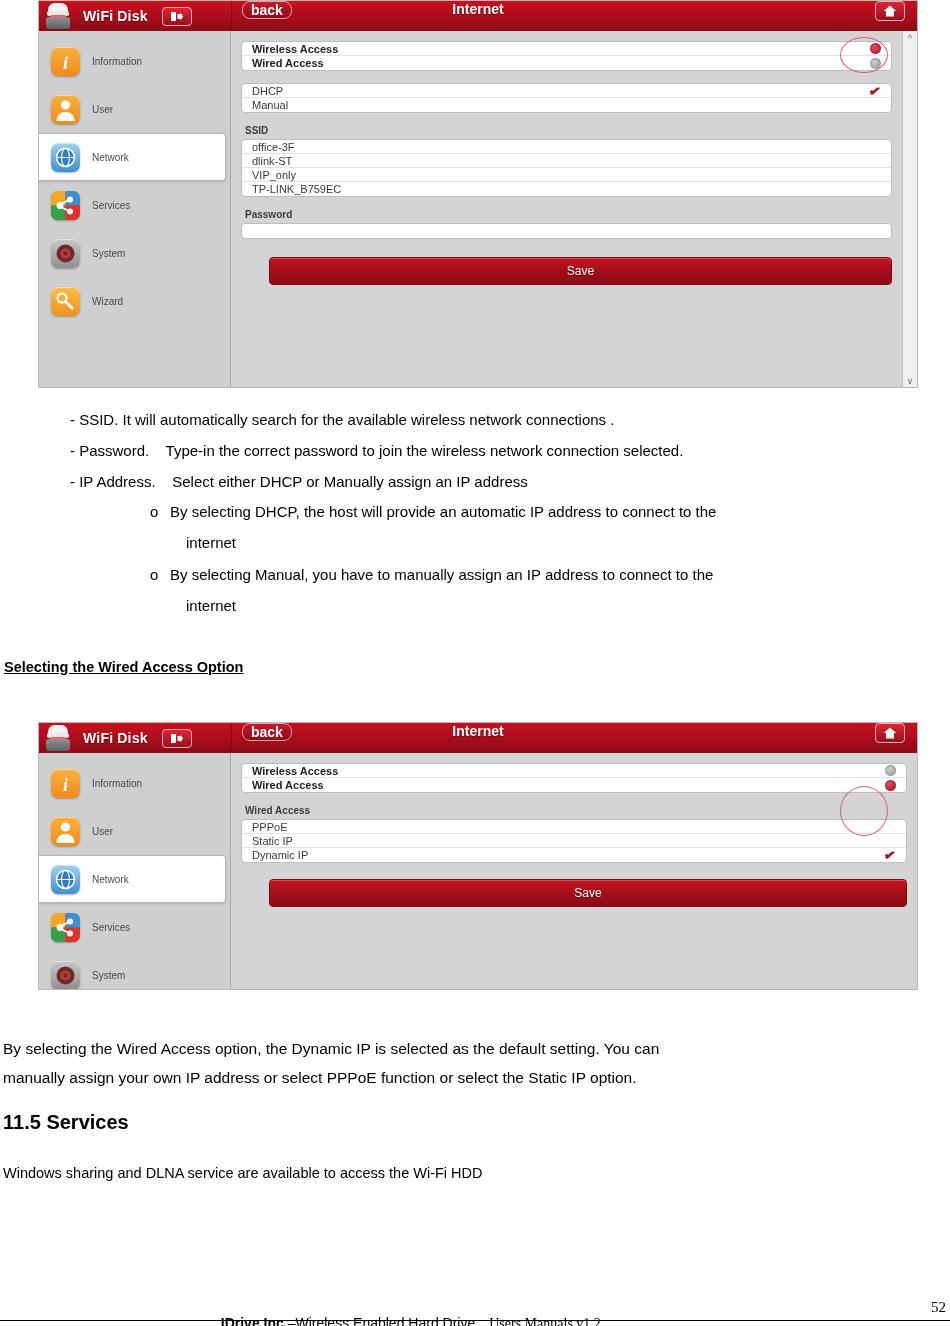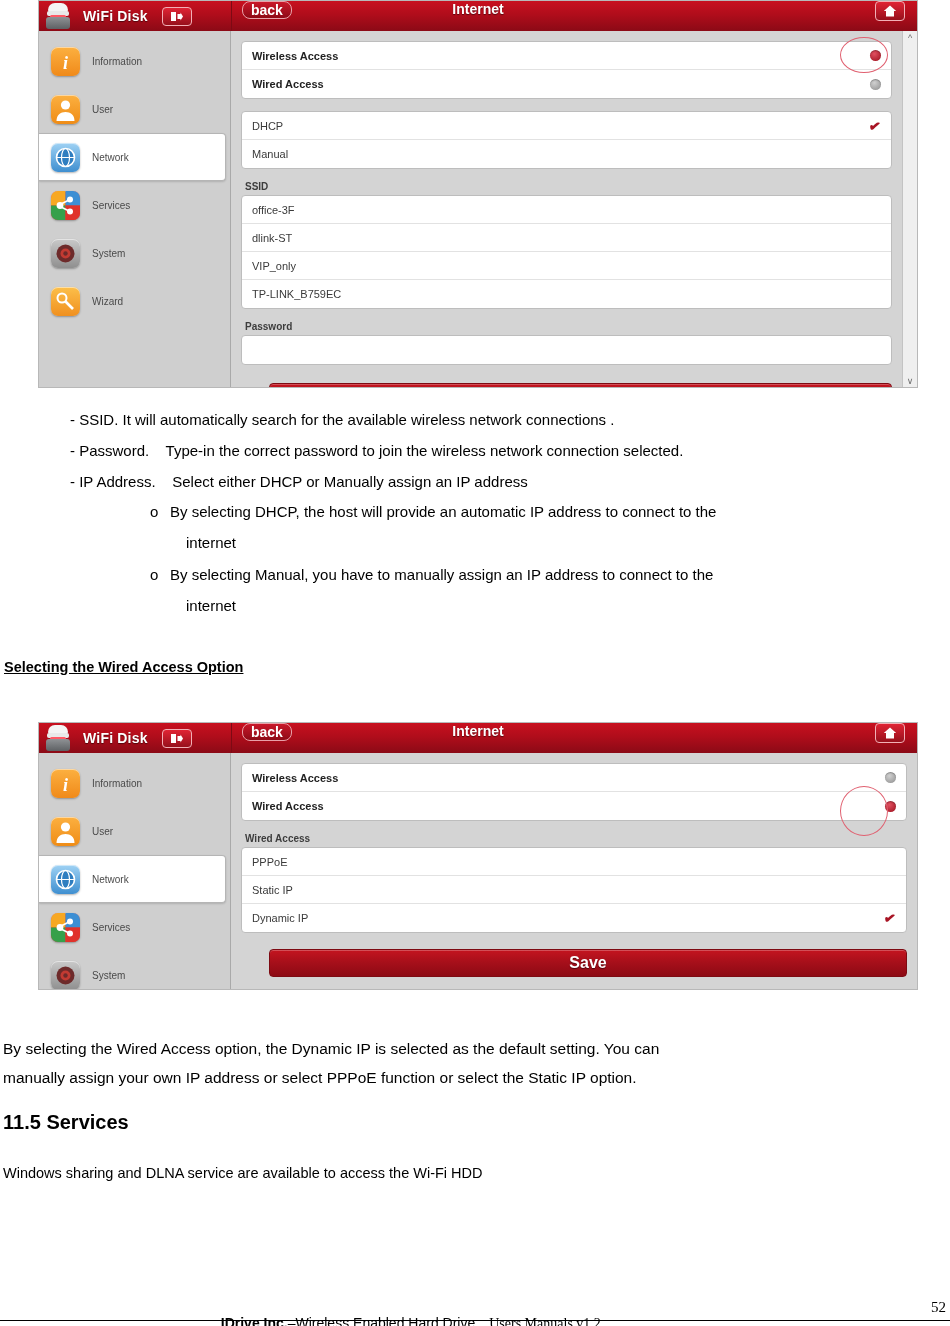--- a/index.html
+++ b/index.html
@@ -183,21 +183,21 @@
     position: relative;
   }
   .group {
     background: #fff;
     border: 1px solid #bdbdbd;
     border-radius: 4px;
     overflow: hidden;
     margin-bottom: 12px;
   }
   .row {
-    height: 28px;
+    height: 14px;
     display: flex;
     align-items: center;
     padding: 0 10px;
     border-bottom: 1px solid #e2e2e2;
     font-size: 11px;
     color: #3a3a3a;
     box-sizing: border-box;
     position: relative;
   }
   .row:last-child { border-bottom: none; }
@@ -224,22 +224,22 @@
     font-weight: bold;
     color: #3d3d3d;
     margin: 0 0 3px 4px;
   }
   .save-btn {
     height: 26px;
     border-radius: 4px;
     background: linear-gradient(to bottom,#c4141f 0%, #a50f1a 50%, #8d0a14 100%);
     border: 1px solid #7d0a12;
     color: #fff;
-    font-weight: bold;
-    font-size: 16px;
+    font-weight: normal;
+    font-size: 12px;
     display: flex;
     align-items: center;
     justify-content: center;
     text-shadow: 0 1px 1px rgba(0,0,0,.5);
     box-shadow: inset 0 1px 0 rgba(255,255,255,.25);
     margin-left: 28px;
   }
   .annot-ellipse {
     position: absolute;
     border: 1.5px solid #e06070;

